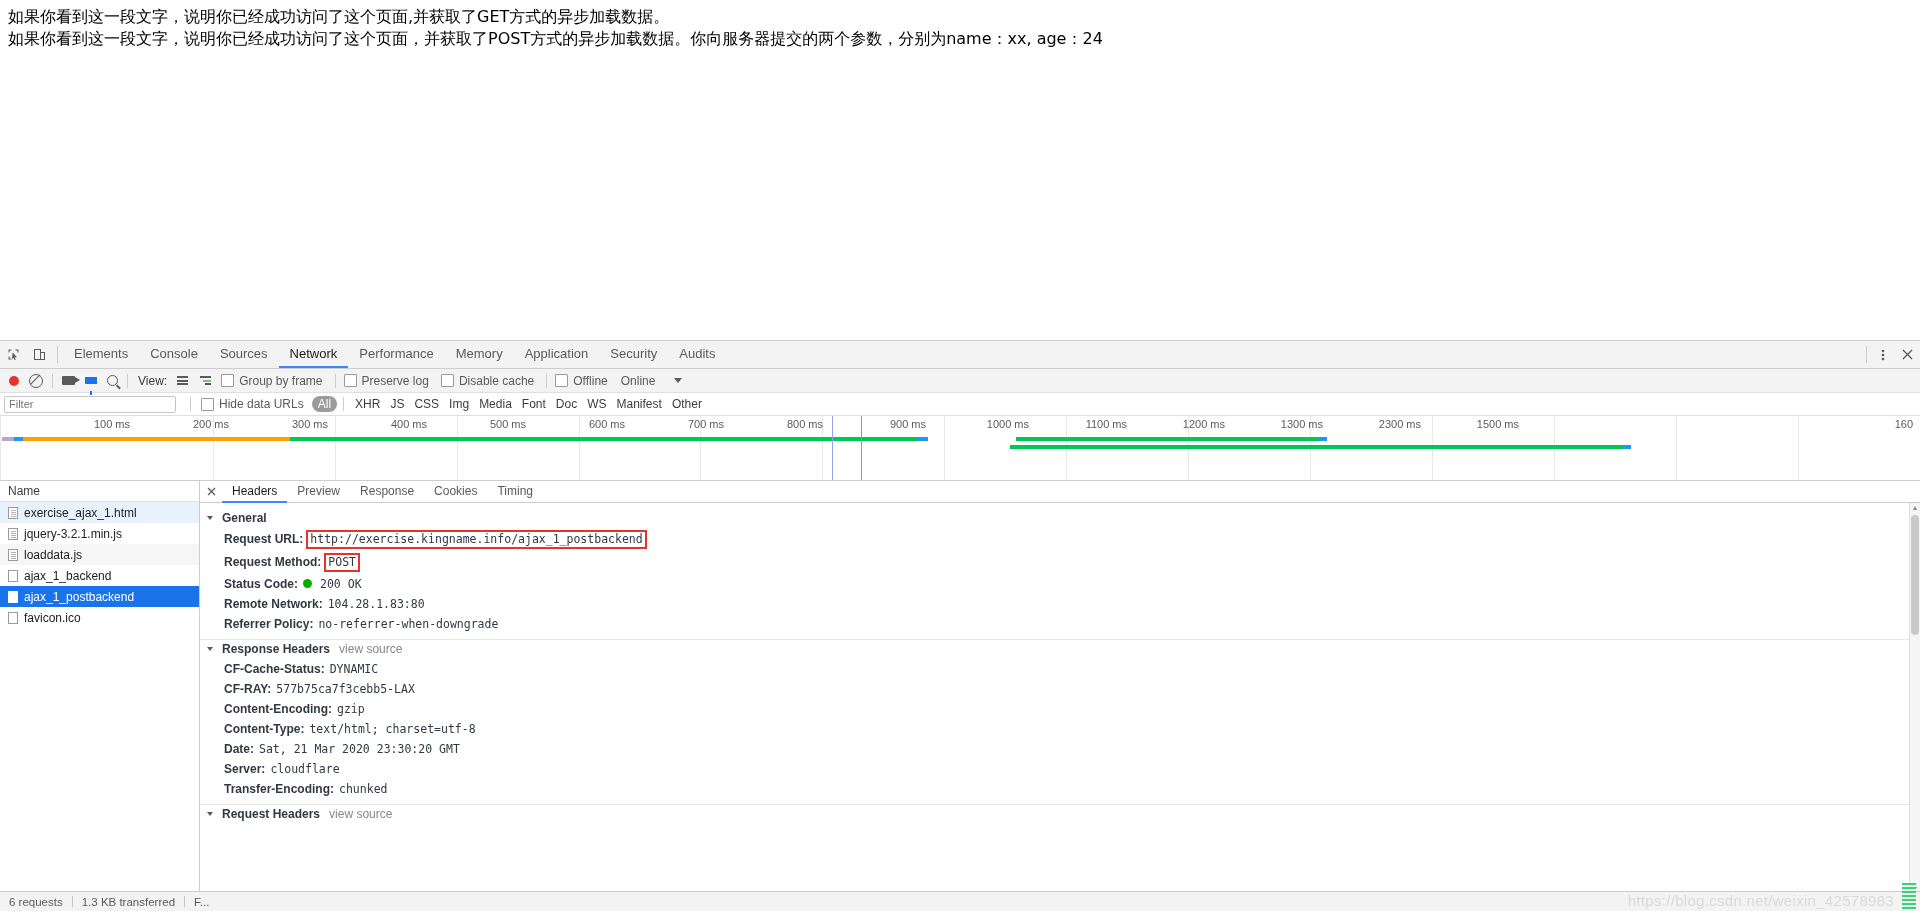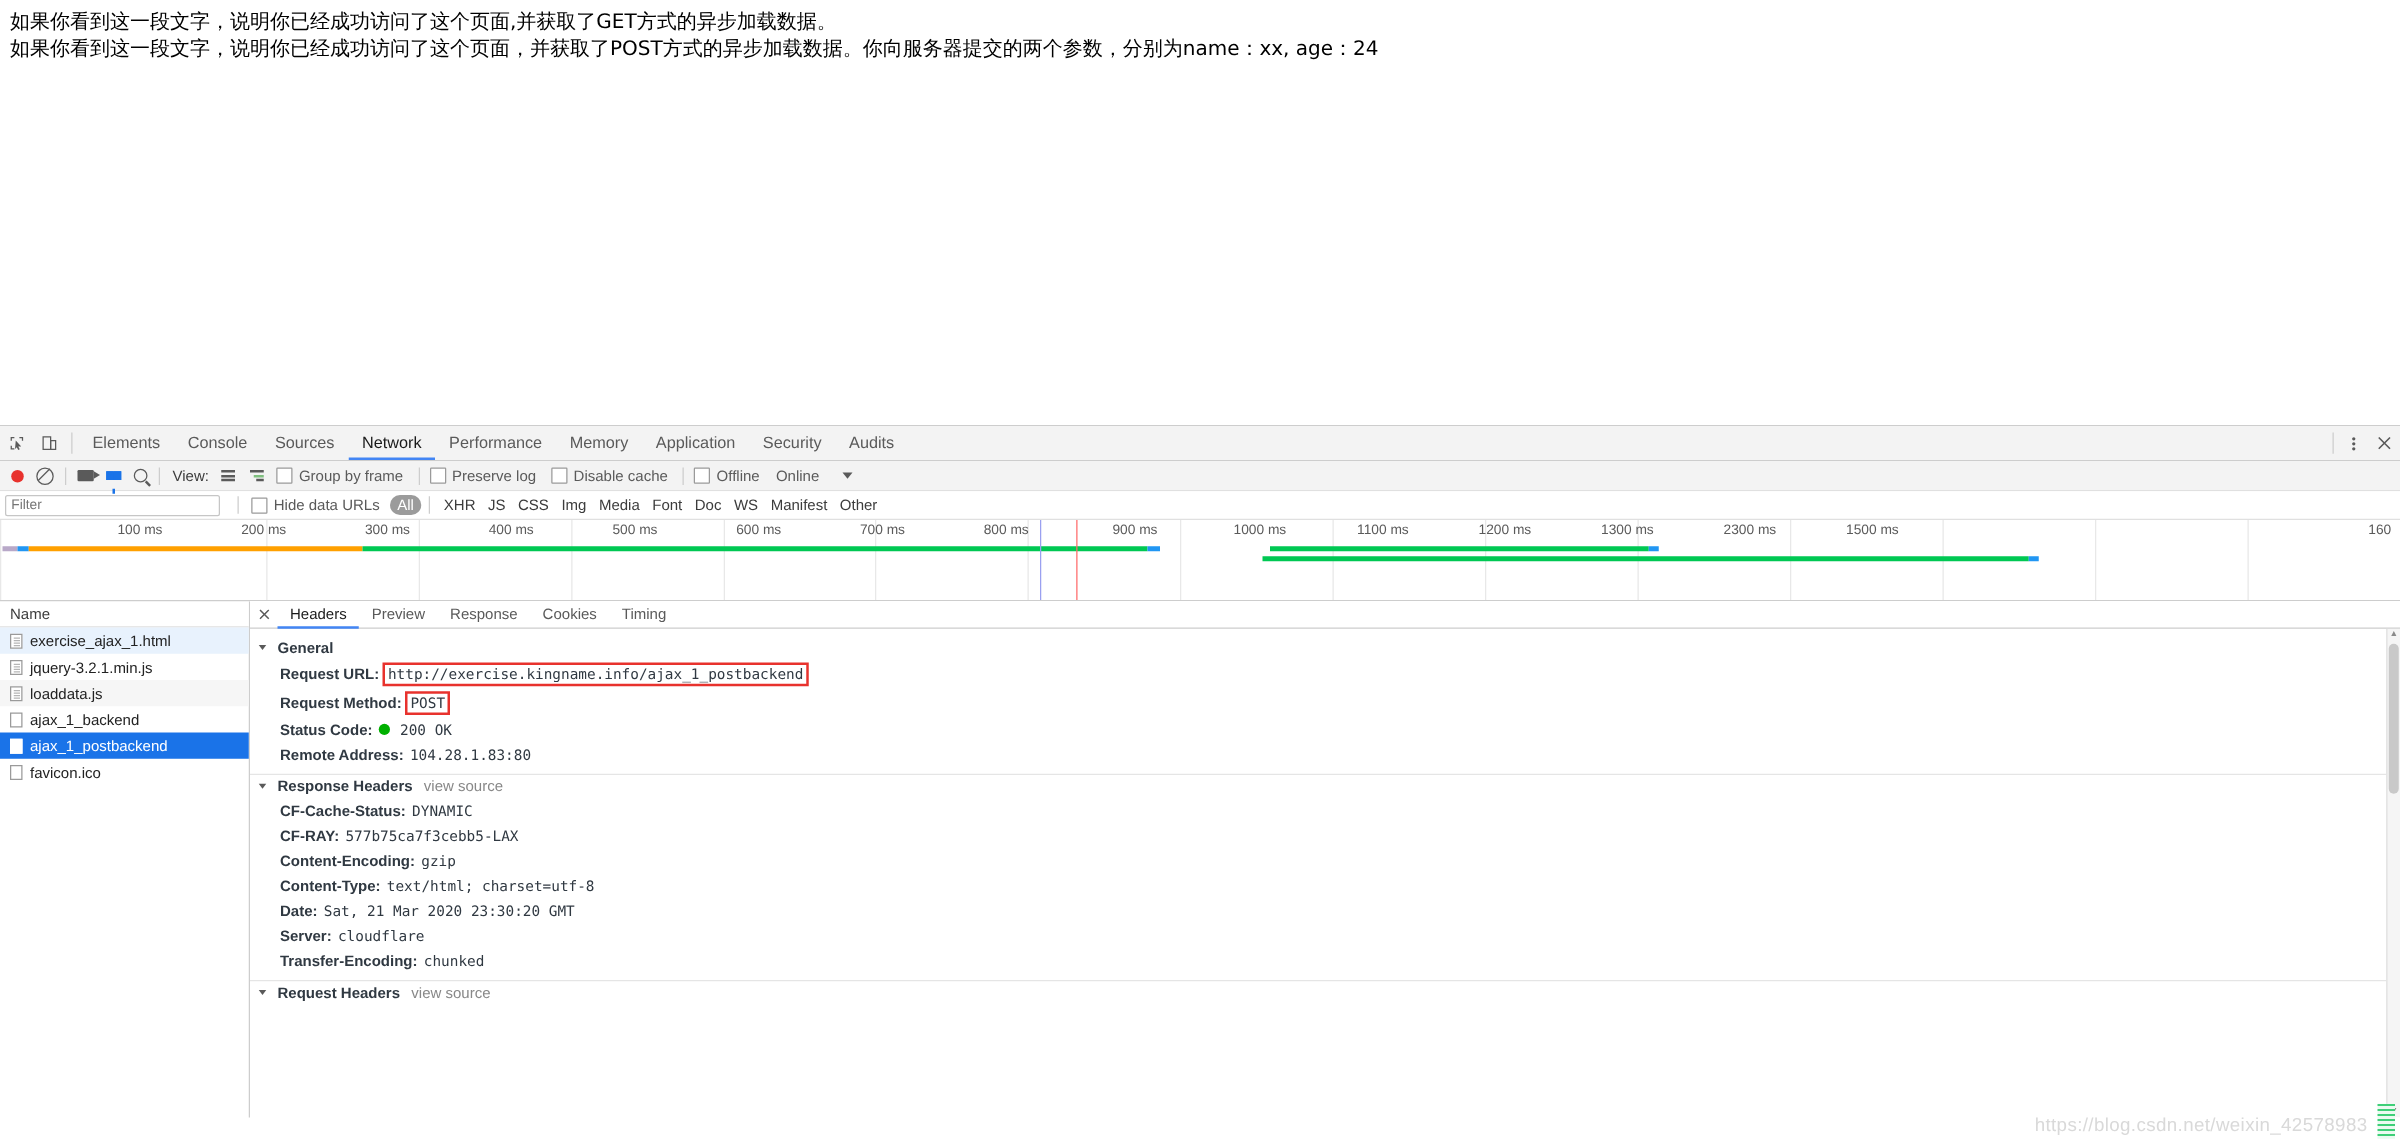--- a/index.html
+++ b/index.html
@@ -365,22 +365,26 @@
         <div class="hdr-row">
           <span class="hdr-k">Request Method:</span>
           <span class="hdr-v boxed">POST</span>
         </div>
         <div class="hdr-row">
           <span class="hdr-k">Status Code:</span>
           <span class="status-dot"></span>
           <span class="hdr-v">200 OK</span>
         </div>
         <div class="hdr-row">
-          <span class="hdr-k">Remote Address:</span>
+          <span class="hdr-k">Remote Network:</span>
           <span class="hdr-v">104.28.1.83:80</span>
+        </div>
+        <div class="hdr-row">
+          <span class="hdr-k">Referrer Policy:</span>
+          <span class="hdr-v">no-referrer-when-downgrade</span>
         </div>
 
         <div class="sect-divider"></div>
 
         <div class="sect-head">
           <span class="tri"></span>
           <span>Response Headers</span>
           <span class="viewsrc">view source</span>
         </div>
         <div class="hdr-row">
@@ -422,16 +426,23 @@
 
         <div class="vscroll">
           <div class="vs-arrow" style="top:1px;">▲</div>
           <div class="thumb" style="top:12px;height:120px;"></div>
           <div class="vs-arrow" style="bottom:1px;">▼</div>
         </div>
       </div>
     </div>
   </div>
 
+  <div class="dt-status">
+    <div class="st-seg">6 requests</div>
+    <div class="st-div"></div>
+    <div class="st-seg">1.3 KB transferred</div>
+    <div class="st-div"></div>
+    <div class="st-seg">F...</div>
+  </div>
 
   <div class="watermark">https://blog.csdn.net/weixin_42578983</div>
   <div class="wm-block"></div>
 </div>
 
 </body></html>

